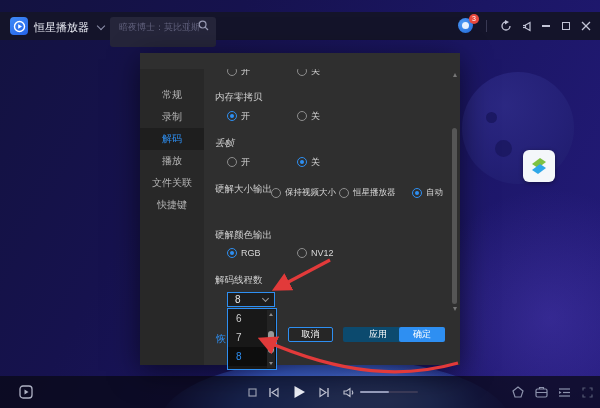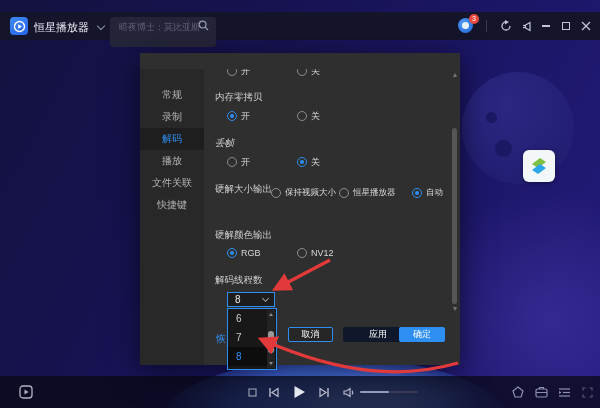--- a/index.html
+++ b/index.html
@@ -75,21 +75,21 @@
   .dd-item { height:19px; line-height:19px; font-size:10px; color:#cfcfcf; padding-left:8px; cursor:pointer; }
   .dd-item.sel { color:#2e8ff2; background:#0d0d0d; }
   .dd-scroll { position:absolute; right:1px; top:1px; width:8px; height:58px; background:#232323; }
   .dd-up, .dd-down { position:absolute; left:1.5px; width:0; height:0; border-left:2.5px solid transparent; border-right:2.5px solid transparent; }
   .dd-up { top:3px; border-bottom:3.5px solid #8a8a8a; }
   .dd-down { bottom:3px; border-top:3.5px solid #8a8a8a; }
   .dd-thumb { position:absolute; left:1px; top:21px; width:6px; height:22px; background:#9a9a9a; border-radius:3px; }
   .btn { position:absolute; top:274px; height:15px; border-radius:2px; font-size:9px; color:#fff;
     display:flex; align-items:center; justify-content:center; cursor:pointer; }
   .btn-cancel { left:148px; width:45px; background:#262626; border:1px solid #2e8ff2; }
-  .btn-apply { left:203px; width:58px; background:#0f172a;padding-left:12px; }
+  .btn-apply { left:203px; width:58px; background:#0c4a6e;padding-left:12px; }
   .btn-ok { left:259px; width:46px; background:#2e8ff2; }
   .c-scroll { position:absolute; left:312px; top:18px; width:6px; height:240px; }
   .c-up,.c-down { position:absolute; left:0.5px; width:0; height:0; border-left:2.5px solid transparent; border-right:2.5px solid transparent; }
   .c-up { top:2px; border-bottom:4px solid #777; }
   .c-down { bottom:0; border-top:4px solid #777; }
   .c-thumb { position:absolute; left:0; top:57px; width:5px; height:176px; background:#565656; border-radius:3px; }
   
   .playerbar { position:absolute; left:0; bottom:0; width:600px; height:32px; background:rgba(9,9,20,.72); z-index:5; }
   .pb-icn { position:absolute; top:0; height:32px; display:flex; align-items:center; justify-content:center; cursor:pointer; }
   .vol-track { position:absolute; left:360px; top:15px; width:58px; height:2px; background:#3c3c5a; border-radius:1px; }

